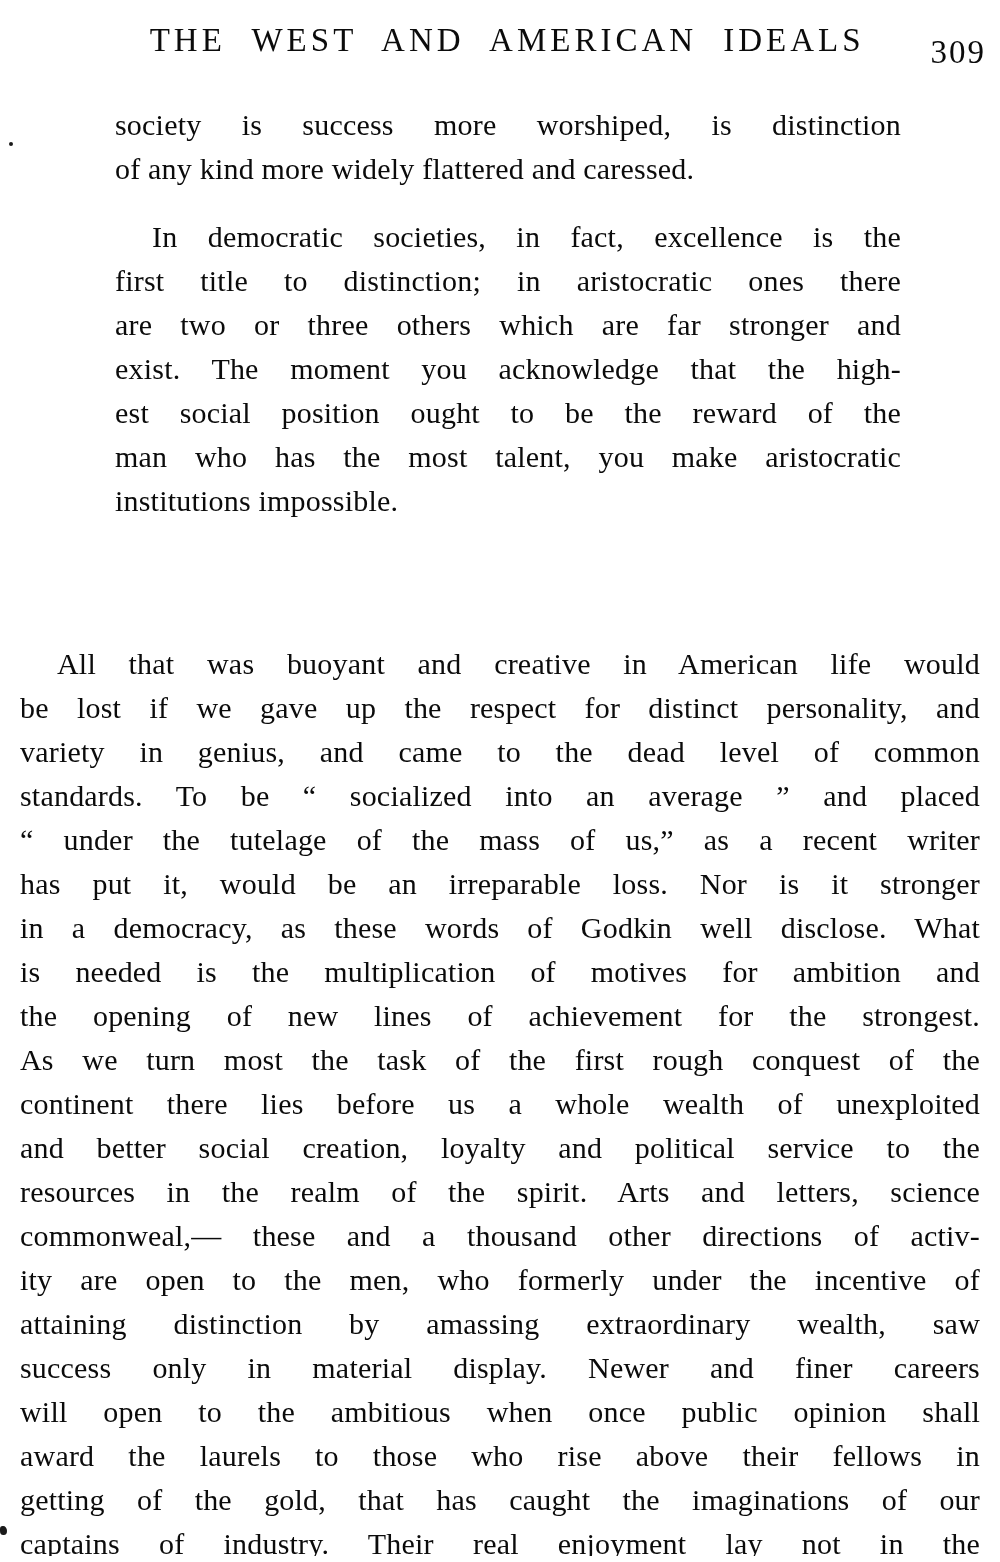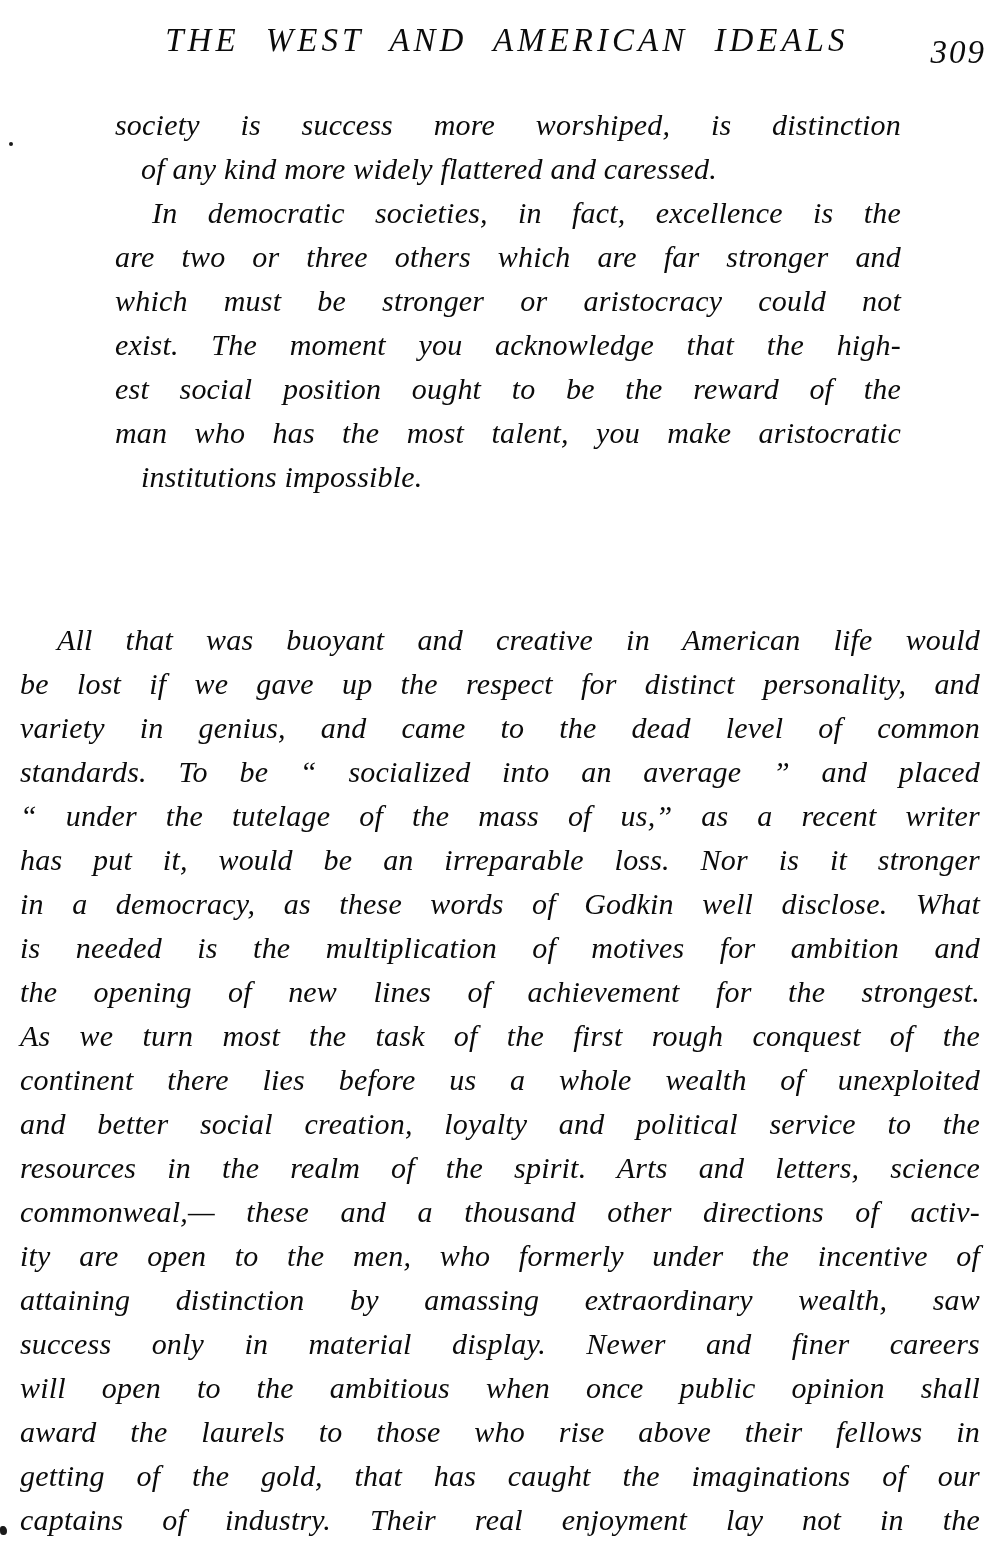--- a/index.html
+++ b/index.html
@@ -8,21 +8,20 @@
     background: #ffffff;
   }
   #page {
     position: relative;
     width: 1000px;
     height: 1556px;
     background: #ffffff;
     color: #0b0b0b;
     font-family: "Liberation Serif", "DejaVu Serif", serif;
     overflow: hidden;
-    font-style: italic;
   }
   
   .running-head {
     position: absolute;
     top: 22px;
     left: 0;
     right: 0;
     height: 44px;
   }
   .running-head .title {
@@ -63,24 +62,24 @@
     height: 44px;
     line-height: 44px;
     white-space: nowrap;
     text-align: justify;
     text-align-last: justify;
     letter-spacing: 0.2px;
   }
   .tline.end {
     text-align: right;
     text-align-last: left;
-    margin-left: 26px;
   }
   .tline.indent {
     text-indent: 37px;
+    margin-top: 24px;
   }
   
   .speck {
     position: absolute;
     background: #1a1a1a;
     border-radius: 50%;
   }
   .speck-1 { left: 9px;  top: 142px;  width: 4px; height: 4px; }
   .speck-2 { left: 0px;  top: 1526px; width: 7px; height: 9px; border-radius: 40% 60% 50% 50%; }
 </style>
@@ -92,22 +91,22 @@
   <div class="running-head">
     <div class="title">THE WEST AND AMERICAN IDEALS</div>
     <div class="pagenum">309</div>
   </div>
 
   <div class="quote-block">
 
   <div class="tline">society is success more worshiped, is distinction</div>
       <div class="tline end">of any kind more widely flattered and caressed.</div>
       <div class="tline indent">In democratic societies, in fact, excellence is the</div>
+      <div class="tline">first title to distinction; in aristocratic ones there</div>
       <div class="tline">are two or three others which are far stronger and</div>
-      <div class="tline">which must be stronger or aristocracy could not</div>
       <div class="tline">exist. The moment you acknowledge that the high-</div>
       <div class="tline">est social position ought to be the reward of the</div>
       <div class="tline">man who has the most talent, you make aristocratic</div>
       <div class="tline end">institutions impossible.</div>
     </div>
 
   <div class="body-block">
 
   <div class="tline indent">All that was buoyant and creative in American life would</div>
       <div class="tline">be lost if we gave up the respect for distinct personality, and</div>

